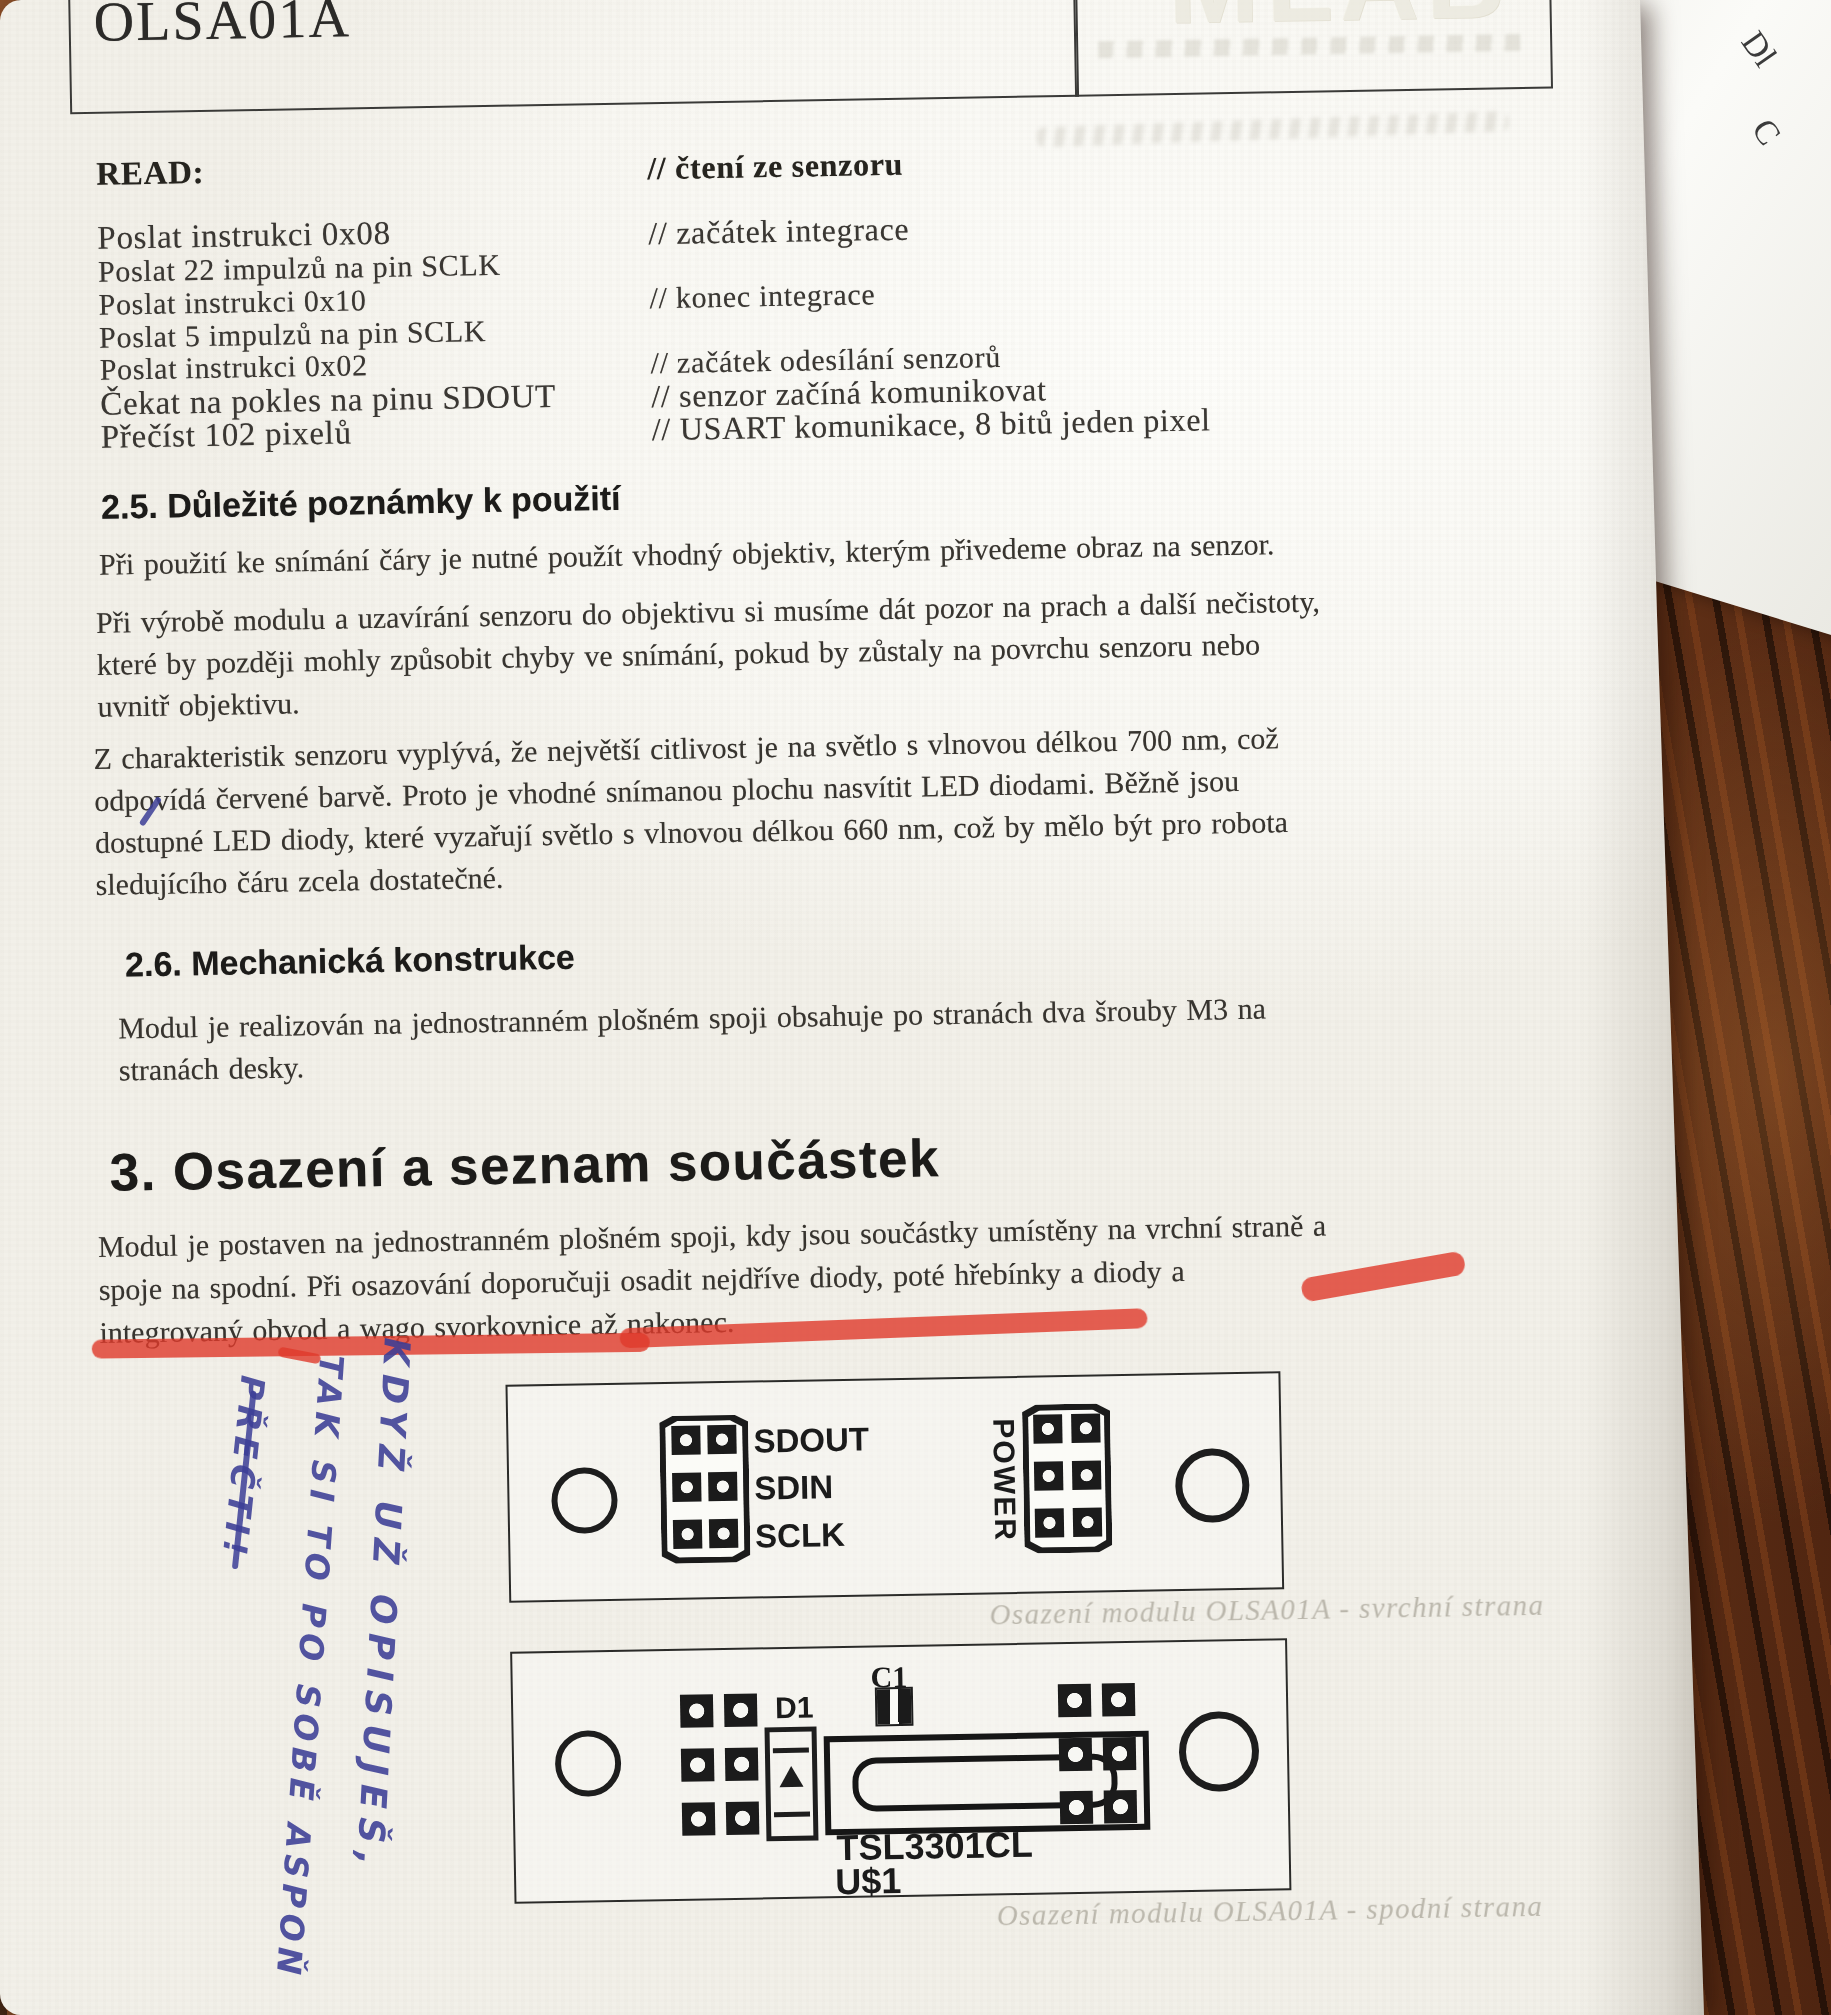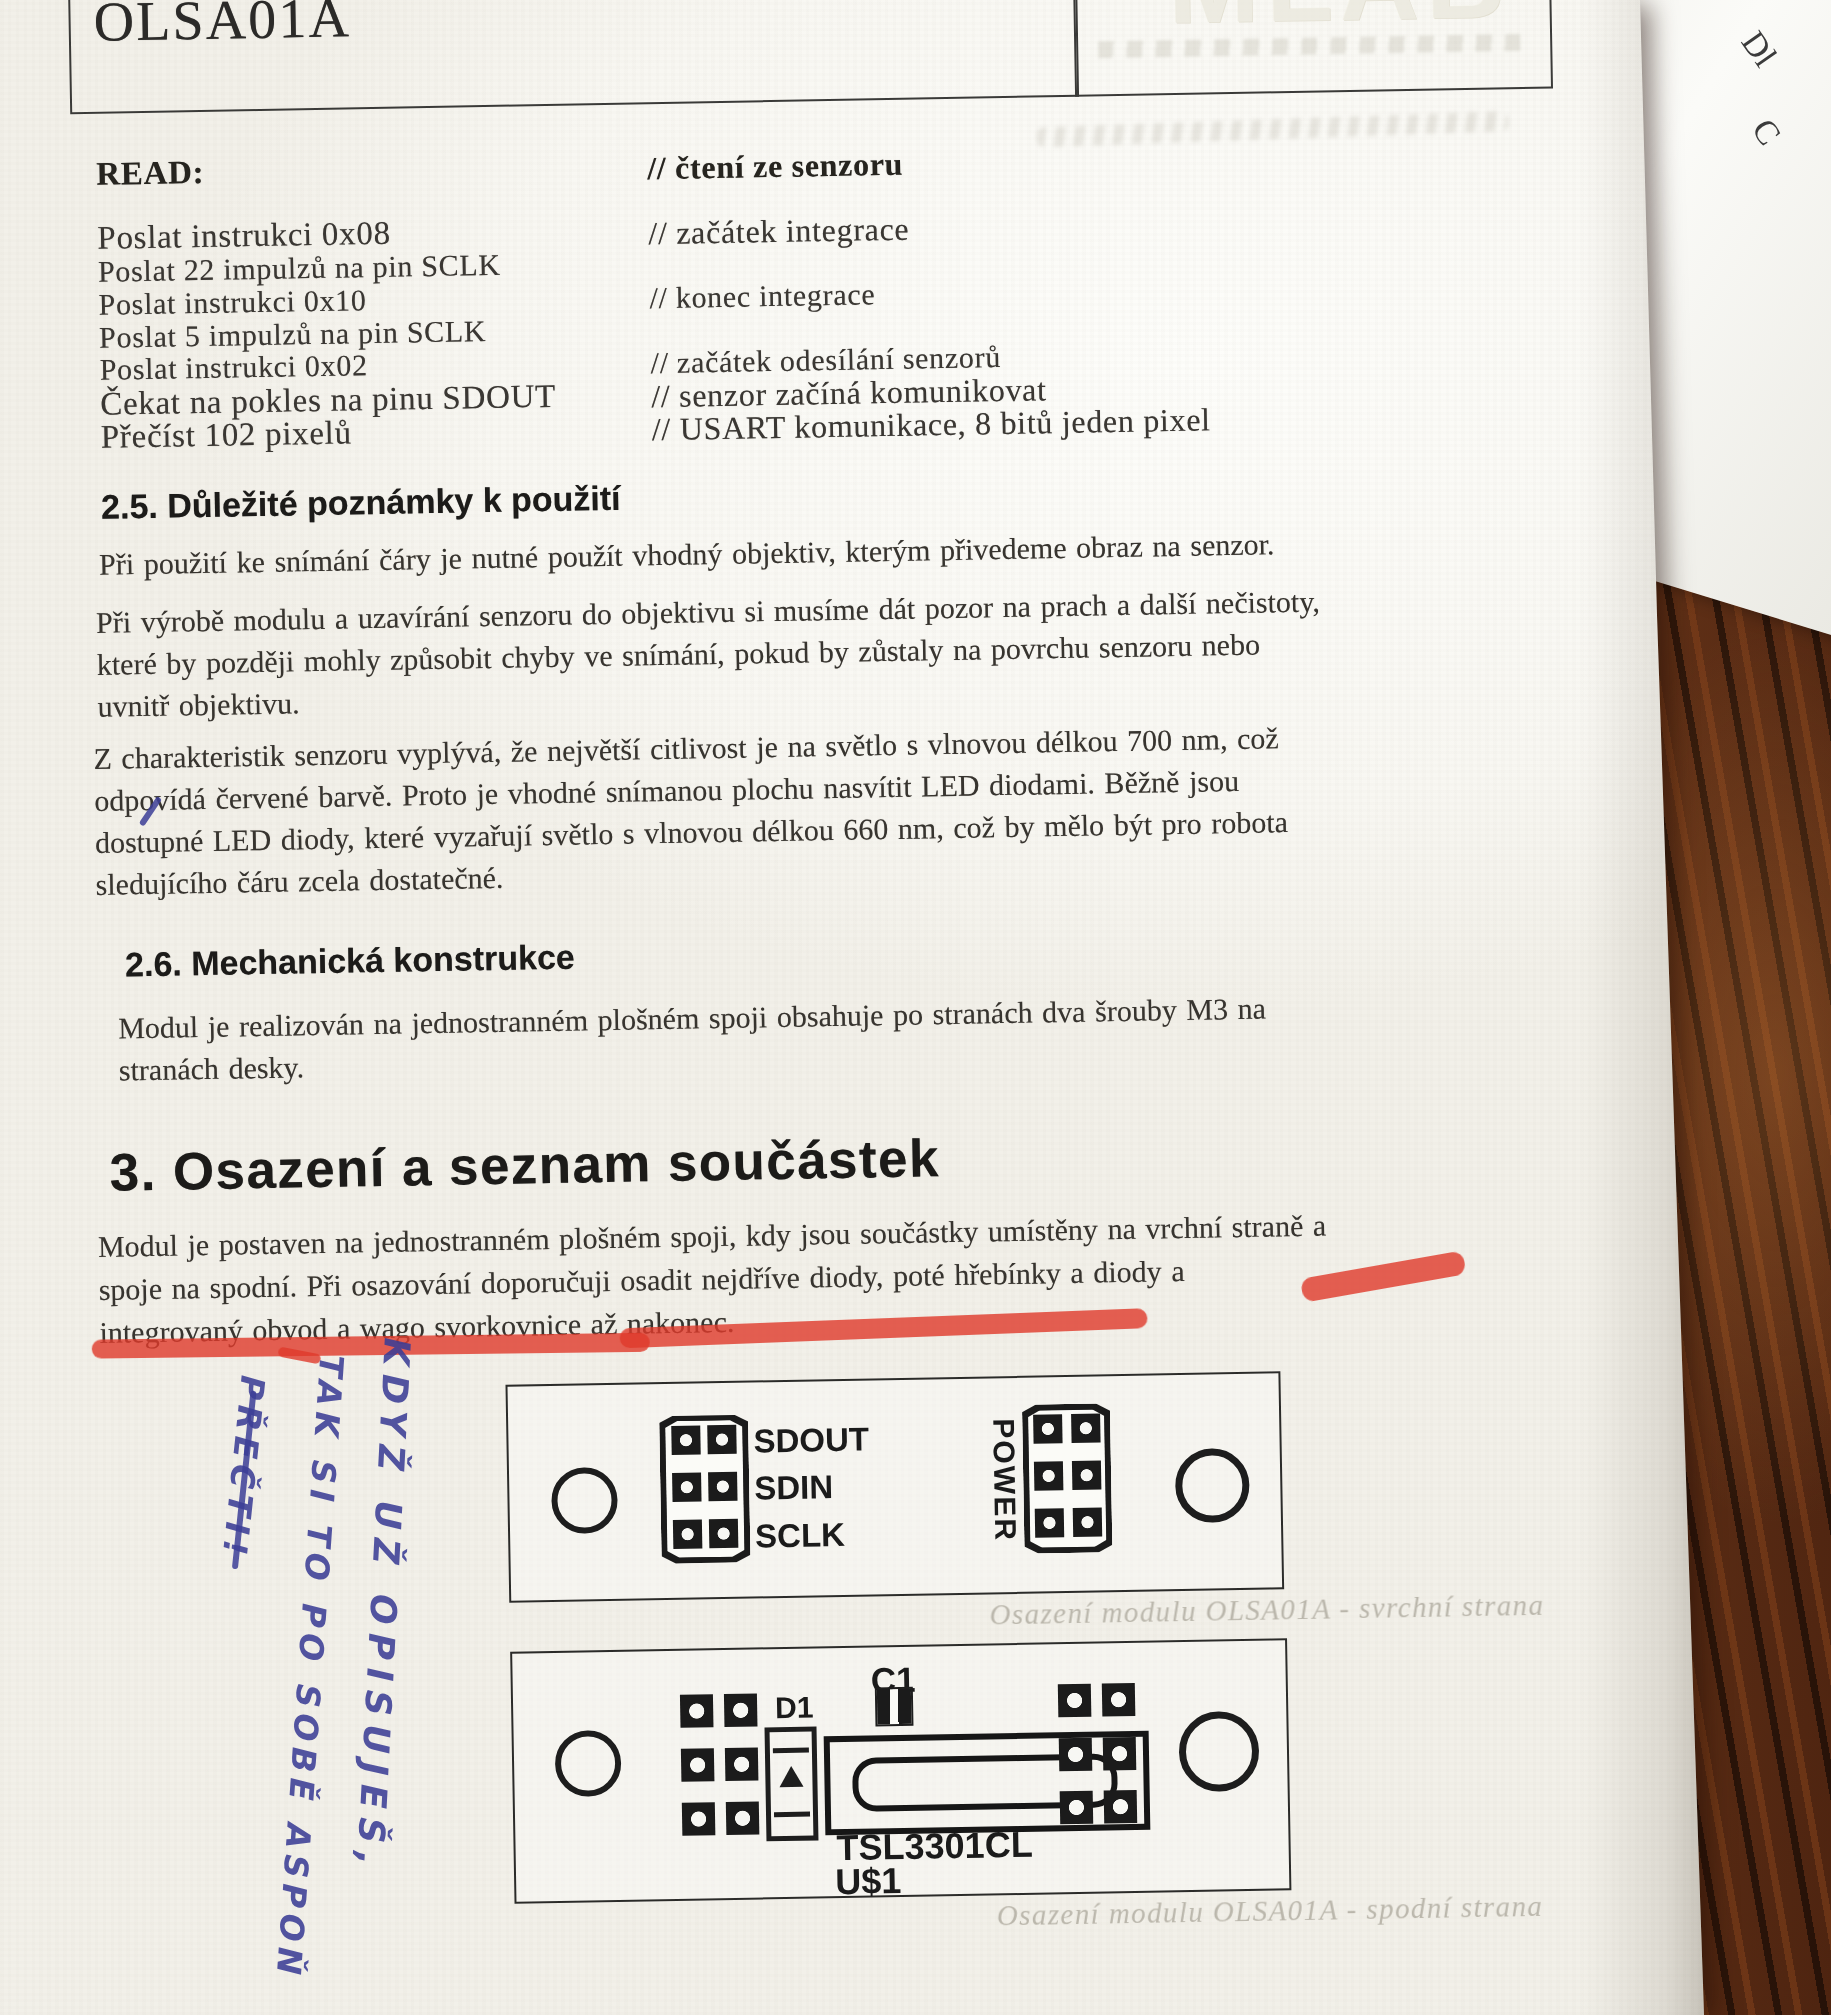--- a/index.html
+++ b/index.html
@@ -23,20 +23,21 @@
   .sheet2-letter{
     position:absolute;z-index:1;font-family:"Liberation Serif",serif;
     font-size:34px;color:#3b3b3b;transform:rotate(55deg);white-space:nowrap;
   }
   
   .paper-wrap{position:absolute;inset:0;z-index:2;filter:drop-shadow(10px 5.7px 13px rgba(30,10,2,.5));}
   .paper{
     position:absolute;inset:0;
     clip-path:polygon(0 0,1640px 0,1657px 615px,1704px 2015px,0 2015px);
     background:radial-gradient(1002px 644px at 65% 18%, #fdfdfa, #f8f7f2 70%, #f2f0e9);
+    border-radius:21px;
   }
   .paper::before{
     content:"";position:absolute;inset:0;pointer-events:none;
     background:
       repeating-linear-gradient(90deg, rgba(120,110,90,.02) 0 3.6px, transparent 3.6px 7.9px),
       repeating-linear-gradient(0deg, rgba(120,110,90,.015) 0 2.9px, transparent 2.9px 6.4px);
   }
   .edge-shade{position:absolute;left:1581px;top:0;width:129px;height:2015px;
     background:linear-gradient(to right, rgba(0,0,0,0) 0, rgba(120,110,95,.16) 65%, rgba(90,80,65,.30) 100%);}
   .tilt{position:absolute;inset:0;transform:rotate(-1deg);transform-origin:86px 215px;}
@@ -213,21 +214,21 @@
       <div class="pad2" style="left:167px;top:152px;"></div>
       <div class="pad2" style="left:211px;top:152px;"></div>
 
       <div class="pcb-label" style="left:262px;top:42px;font-size:30px;">D1</div>
       <div class="diode" style="left:251px;top:78px;width:42px;height:104px;">
         <div class="band" style="top:15.7px;"></div>
         <div class="tri" style="top:34px;"></div>
         <div class="band" style="top:80px;"></div>
       </div>
 
-      <div class="pcb-label" style="left:358px;top:13px;font-size:35px;">C1</div>
+      <div class="pcb-label" style="left:358px;top:13px;font-size:30px;font-family:Liberation Serif, serif;">C1</div>
       <div class="capc" style="left:362px;top:40px;width:34px;height:35px;"></div>
 
       <div class="ic" style="left:310px;top:88px;width:313px;height:87px;">
         <div class="ic-slot" style="left:22px;top:15.7px;width:253px;height:42px;"></div>
       </div>
       <div class="pcb-label" style="left:321px;top:179px;font-size:36px;">TSL3301CL</div>
       <div class="pcb-label" style="left:319px;top:213px;font-size:36px;">U$1</div>
 
       <div class="pad2" style="left:545px;top:40px;"></div>
       <div class="pad2" style="left:589px;top:40px;"></div>

